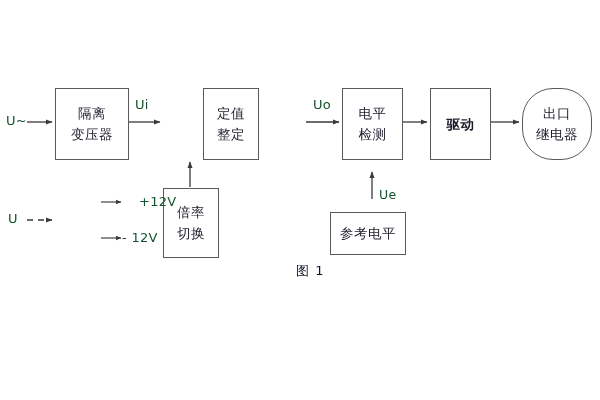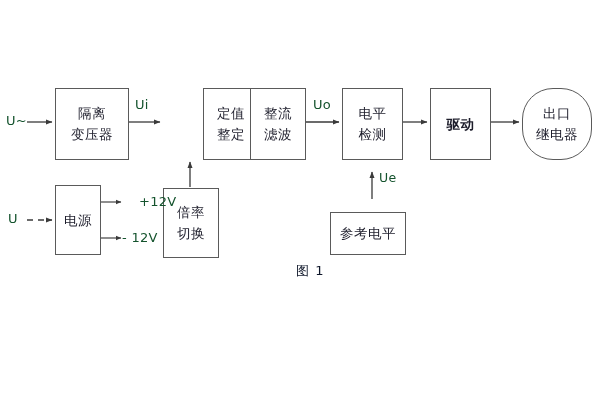--- a/index.html
+++ b/index.html
@@ -101,61 +101,54 @@
   <div class="block" style="left:55px;  top:88px;  width:74px; height:72px;">
     <span class="ln">隔离</span>
     <span class="ln">变压器</span>
   </div>
 
   <div class="block" style="left:163px; top:88px;  width:56px; height:72px;margin-left:40px;">
     <span class="ln">定值</span>
     <span class="ln">整定</span>
   </div>
 
-  <div class="block" style="left:250px; top:88px;  width:56px; height:72px;">
-    <span class="ln">整流</span>
-    <span class="ln">滤波</span>
-  </div>
 
   <div class="block" style="left:342px; top:88px;  width:61px; height:72px;">
     <span class="ln">电平</span>
     <span class="ln">检测</span>
   </div>
 
   <div class="block" style="left:430px; top:88px;  width:61px; height:72px;font-weight:bold;">
     <span class="ln">驱动</span>
   </div>
 
   <div class="block" style="left:522px; top:88px;  width:70px; height:72px;border-radius:31px;">
     <span class="ln">出口</span>
     <span class="ln">继电器</span>
   </div>
 
-  <div class="block" style="left:55px;  top:185px; width:46px; height:70px;">
-    <span class="ln">电源</span>
-  </div>
 
   <div class="block" style="left:163px; top:188px; width:56px; height:70px;">
     <span class="ln">倍率</span>
     <span class="ln">切换</span>
   </div>
 
   <div class="block" style="left:330px; top:212px; width:76px; height:43px;">
     <span class="ln">参考电平</span>
   </div>
 
   <div class="lbl" style="left:6px;   top:113px;">U~</div>
 
   <div class="lbl" style="left:8px;   top:211px;">U</div>
 
   <div class="lbl" style="left:135px; top:97px;">Ui</div>
 
   <div class="lbl" style="left:313px; top:97px;">Uo</div>
 
-  <div class="lbl small" style="left:379px; top:170px;">Ue</div>
+  <div class="lbl small" style="left:379px; top:187px;">Ue</div>
 
   <div class="lbl" style="left:122px; top:194px;margin-left:17px;">+12V</div>
 
   <div class="lbl" style="left:122px; top:230px;">- 12V</div>
 
   <div class="caption" style="left:296px; top:262px;">图 1</div>
 
 </div>
 
 </body></html>

